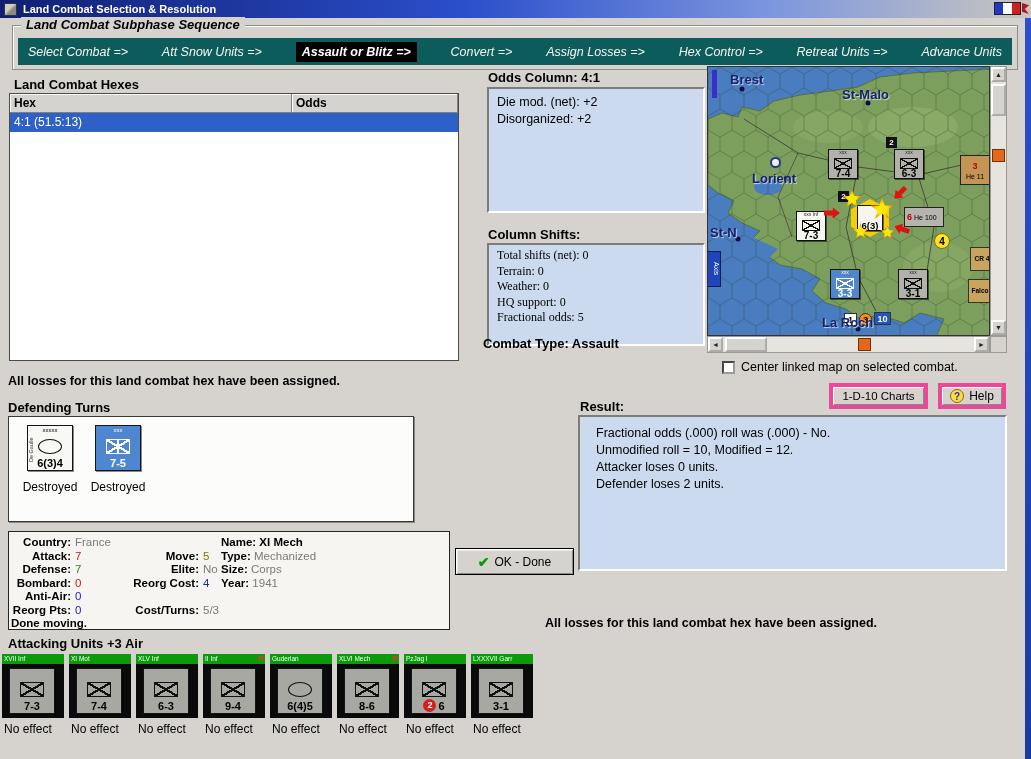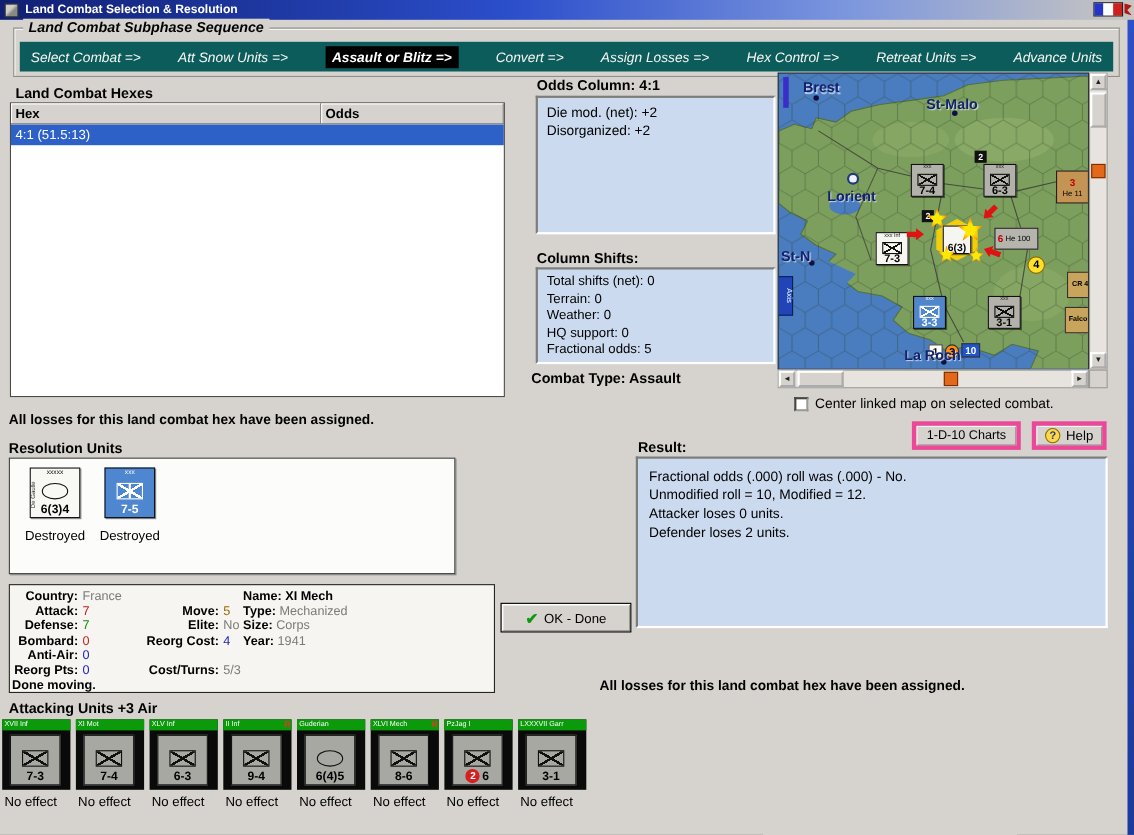--- a/index.html
+++ b/index.html
@@ -175,21 +175,21 @@
     </div>
   </div>
 
   <div class="bold-label" style="left:488px;top:70px;">Odds Column: 4:1</div>
   <div class="panel-blue" style="left:487px;top:87px;width:218px;height:126px;">
     <div>Die mod. (net): +2</div>
     <div>Disorganized: +2</div>
   </div>
 
   <div class="bold-label" style="left:488px;top:227px;">Column Shifts:</div>
-  <div class="panel-blue small" style="left:487px;top:243px;width:218px;height:88px;">
+  <div class="panel-blue small" style="left:487px;top:243px;width:218px;height:103px;font-family:Liberation Serif, serif;">
     <div>Total shifts (net): 0</div>
     <div>Terrain: 0</div>
     <div>Weather: 0</div>
     <div>HQ support: 0</div>
     <div>Fractional odds: 5</div>
   </div>
 
   <div class="bold-label" style="left:483px;top:336px;">Combat Type:  Assault</div>
 
   <div class="map-wrap">
@@ -318,21 +318,21 @@
   <div class="btn" style="left:829px;top:383px;width:99px;height:26px;font-size:11.5px;">
     <span>1-D-10 Charts</span>
   </div>
   <div class="btn" style="left:938px;top:383px;width:68px;height:26px;">
     <span class="help-ico">?</span>
     <span>Help</span>
   </div>
 
   <div class="bold-label" style="left:8px;top:374px;font-size:12.5px;">All losses for this land combat hex have been assigned.</div>
 
-  <div class="bold-label" style="left:8px;top:400px;">Resolution Units</div>
+  <div class="bold-label" style="left:8px;top:400px;">Defending Turns</div>
   <div class="def-panel">
     <div class="def-unit" style="left:10px;">
       <div class="counter whitec">
         <div class="ctop">xxxxx</div>
         <div class="sideword">De Gaulle</div>
         <div class="sym oval"></div>
         <div class="cval">6(3)4</div>
       </div>
       <div class="def-status">Destroyed</div>
     </div>
@@ -380,21 +380,21 @@
     <div class="irow" style="top:71.5px;left:0;right:0;">
       <span class="lblA">Reorg Pts:</span>
       <span class="valA v-blue">0</span>
       <span class="lblB">Cost/Turns:</span>
       <span class="valB v-gray">5/3</span>
     </div>
     <div class="irow lbl-b" style="top:85px;left:2px;">Done moving.</div>
   </div>
 
   <div class="bold-label" style="left:580px;top:399px;">Result:</div>
-  <div class="panel-blue" style="left:578px;top:415px;width:429px;height:156px;padding:8px 10px;">
+  <div class="panel-blue" style="left:578px;top:415px;width:429px;height:156px;padding:8px 16px;">
     <div>Fractional odds (.000) roll was (.000)  - No.</div>
     <div>Unmodified roll = 10, Modified = 12.</div>
     <div>Attacker loses 0 units.</div>
     <div>Defender loses 2 units.</div>
   </div>
 
   <div class="btn okbtn" style="left:455px;top:548px;width:119px;height:27px;">
     <span class="ok-check">✔</span>
     <span>OK - Done</span>
   </div>

